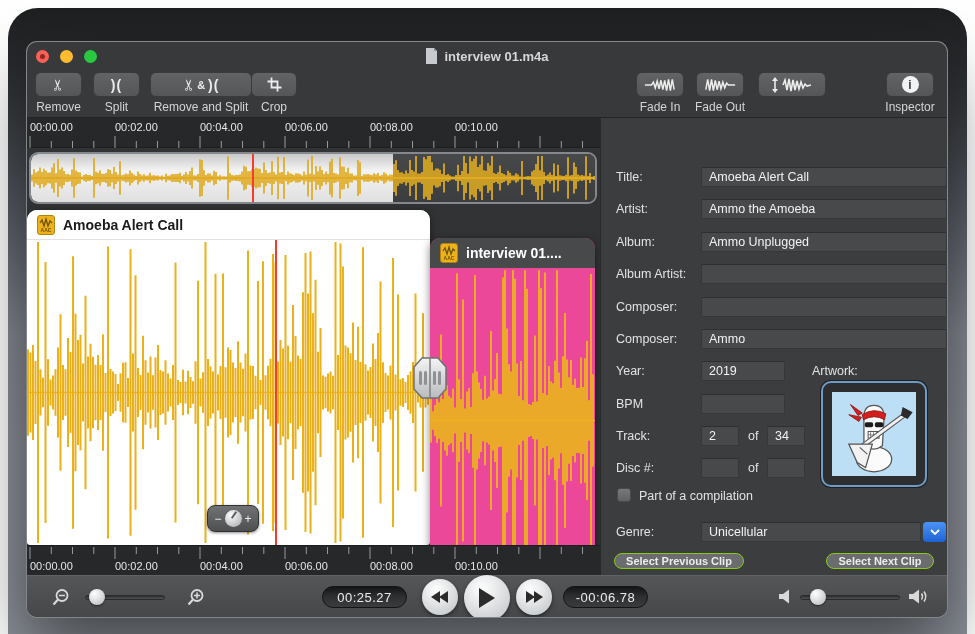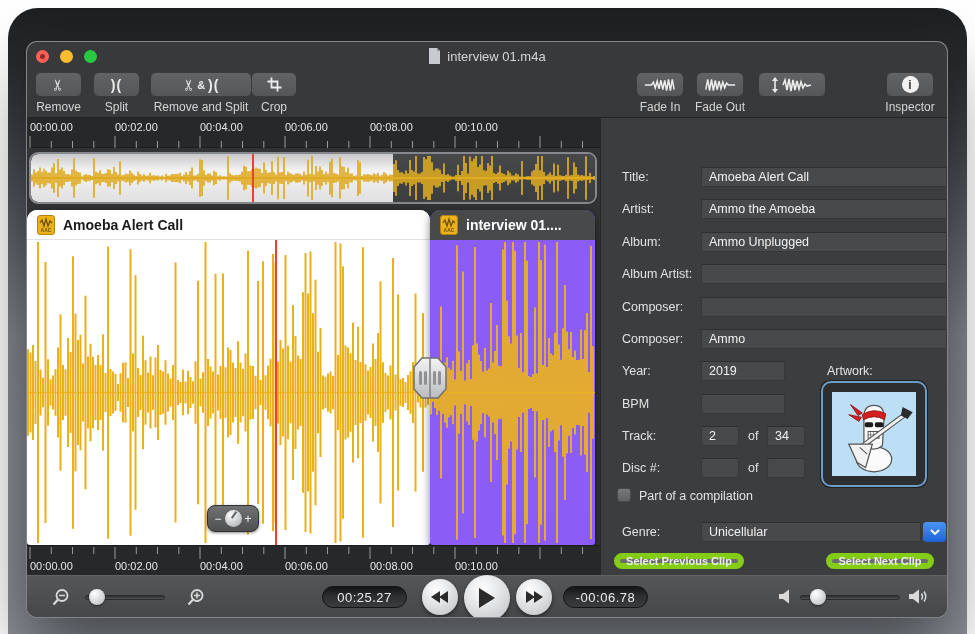--- a/index.html
+++ b/index.html
@@ -11,21 +11,21 @@
     background:linear-gradient(180deg,#1d1f21 0%,#282a2d 9%,#5c6169 34%,#868b93 52%,#8d929a 70%,#8d929a 100%); }
   .window { position:absolute; left:19px; top:34px; width:920px; height:575px;
     border-radius:10px; background:#38393b; overflow:hidden;
     box-shadow:0 0 0 1px #83868a, 0 30px 70px rgba(0,0,0,.55); }
 
   
   .titlebar { position:absolute; left:0; top:0; width:100%; height:28px; }
   .tl { position:absolute; top:8px; width:13px; height:13px; border-radius:50%; }
   .tl .dot { position:absolute; left:4px; top:4px; width:5px; height:5px; border-radius:50%; background:#8a2b20; }
   .titlegrp { position:absolute; left:0; top:0; width:100%; height:28px; display:flex;
-    align-items:center; justify-content:center; gap:6px; color:#d6d6d6; font-size:13px; }
+    align-items:center; justify-content:center; gap:6px; color:#d6d6d6; font-size:13px;font-weight:bold; }
   .toolbar { position:absolute; left:0; top:28px; width:100%; height:48px; border-bottom:1px solid #232425; }
   .tool { position:absolute; top:2px; display:flex; flex-direction:column; align-items:center; }
   .tbtn { height:25px; border-radius:6px; background:linear-gradient(#616365,#545658);
     border:1px solid #3a3b3c; display:flex; align-items:center; justify-content:center;
     color:#ececec; width:100%; }
   .tlabel { margin-top:3px; font-size:12px; color:#d4d4d4; white-space:nowrap; }
   .scis { display:inline-block; transform:rotate(-90deg); font-size:15px; }
   .splitglyph { font-size:14px; font-weight:bold; letter-spacing:1px; }
   .infocircle { width:17px; height:17px; border-radius:50%; background:#f2f2f2; color:#3a3c3e;
     font-weight:bold; font-size:12px; display:flex; align-items:center; justify-content:center; }
@@ -44,22 +44,22 @@
   .ov-light { position:absolute; left:0; top:0; width:362px; height:48px;
     background:linear-gradient(#c9c9c9,#f3f3f3 35%,#e0e0e0); border-radius:7px 0 0 7px; }
   .ov-dark { position:absolute; left:362px; top:0; width:206px; height:48px;
     background:linear-gradient(#46484a,#3b3d3f); border-radius:0 7px 7px 0; }
   .ov-playhead { position:absolute; left:221px; top:0; width:2px; height:48px; }
 
   .clips { position:absolute; left:0; top:92px; width:573px; height:335px; }
   .clip { position:absolute; top:0; height:335px; overflow:hidden; }
   .clip.white { left:0; width:403px; background:#fff; border-radius:10px 10px 3px 3px;
     box-shadow:0 2px 8px rgba(0,0,0,.5); }
-  .clip.dark { left:403px; width:165px; background:#8b5cf6; border-radius:10px 10px 3px 3px;
-    box-shadow:0 2px 8px rgba(0,0,0,.5); }
+  .clip.dark { left:403px; width:165px; background:#ec4899; border-radius:10px 10px 3px 3px;
+    box-shadow:0 2px 8px rgba(0,0,0,.5);margin-top:28px; }
   .cliphdr { position:absolute; left:0; top:0; width:100%; height:30px; display:flex;
     align-items:center; gap:8px; padding-left:10px; font-weight:bold; font-size:14px; }
   .clip.white .cliphdr { color:#1a1a1a; background:#fff; border-bottom:1px solid #e2e2e2; }
   .clip.dark .cliphdr { color:#fff; background:#47494b; }
   .clipbody { position:absolute; left:0; top:30px; width:100%; height:305px; }
   .playhead { position:absolute; width:2px; background:#f63b2f; }
 
   .gainpill { position:absolute; left:180px; top:295px; width:52px; height:27px; border-radius:8px;
     background:linear-gradient(#707274,#4d4f51); border:1px solid #303132;
     box-shadow:0 1px 3px rgba(0,0,0,.45); display:flex; align-items:center; justify-content:center;
@@ -71,34 +71,34 @@
   .split-handle { position:absolute; left:385px; top:146px; width:36px; height:44px; }
 
   
   .sidepanel { position:absolute; left:573px; top:76px; width:347px; height:457px;
     background:#3b3d3f; border-left:1px solid #28292a; }
   .tabs { position:absolute; left:44px; top:14px; height:20px; display:flex;
     border-radius:6px; overflow:hidden; background:#525456; border:1px solid #434445; }
   .tabseg { padding:0 13px; font-size:12px; color:#ececec; display:flex; align-items:center; }
   .tabseg + .tabseg { border-left:1px solid #434445; }
   .tabseg.active { background:#2a7de1; }
-  .flabel { position:absolute; left:21px; font-size:12.5px; color:#e2e2e2; }
+  .flabel { position:absolute; left:15px; font-size:12.5px; color:#e2e2e2; }
   .finput { position:absolute; height:20px; background:#48494b; border:1px solid #363738;
     border-top-color:#2e2f30; border-radius:2px; color:#f2f2f2; font-size:12.5px;
     padding:0 7px; font-family:"Liberation Sans", sans-serif; outline:none; }
   .oflabel { position:absolute; font-size:12.5px; color:#e2e2e2; }
   .checkbox { position:absolute; width:14px; height:14px; border-radius:3px;
     background:linear-gradient(#77797b,#606264); border:1px solid #4a4b4c; }
   .genre-drop { position:absolute; width:23px; height:20px; border-radius:4px;
     background:linear-gradient(#4b94f5,#1e63d6); display:flex; align-items:center; justify-content:center; }
   .artframe { position:absolute; width:106px; height:106px; border-radius:10px;
     background:#2c2e30; border:2px solid #6d9bc4; box-shadow:0 0 0 1px #1e1f20; }
   .artframe svg { position:absolute; left:9px; top:9px; }
   .clipbtn { position:absolute; height:16px; border-radius:8px; background:#6a6c6e;
-    border:6px solid #84cc16; color:#ececec; font-size:11px; font-weight:bold;
+    border:1px solid #84cc16; color:#ececec; font-size:11px; font-weight:bold;
     display:flex; align-items:center; justify-content:center; }
 
   
   .bottombar { position:absolute; left:0; top:533px; width:920px; height:42px;
     background:linear-gradient(#545658,#464749); border-top:1px solid #606264; }
   .slider { position:absolute; height:5px; border-radius:3px;
     background:linear-gradient(#2c2d2e,#515355); border:1px solid #2a2b2c; }
   .knob { position:absolute; width:16px; height:16px; border-radius:50%;
     background:radial-gradient(circle at 35% 30%, #ffffff, #c2c5c8 80%);
     box-shadow:0 1px 2px rgba(0,0,0,.5); }
@@ -384,21 +384,21 @@
     <span class="flabel" style="left:38px;top:371px;">Part of a compilation</span>
 
     <span class="flabel" style="top:407px">Genre:</span>
     <input class="finput" style="left: 100px; top: 404px; width: 220px;" value="Unicellular">
     <span class="genre-drop" style="left:322px;top:404px;">
       <svg width="10" height="6" viewBox="0 0 10 6">
             <polyline points="1,1 5,5 9,1" fill="none" stroke="#fff" stroke-width="1.8"></polyline>
           </svg>
     </span>
 
-    <span class="flabel" style="left:226px;top:246px;">Artwork:</span>
+    <span class="flabel" style="left:211px;top:246px;">Artwork:</span>
     <div class="artframe" style="left:220px;top:263px;">
       <svg width="84" height="84" viewBox="0 0 100 100">
         <rect width="100" height="100" fill="#bcdff5"></rect>
         <ellipse cx="50" cy="80" rx="21" ry="15" fill="#fbfbfb" stroke="#555" stroke-width="1.5"></ellipse>
         <path d="M38 64 V30 q0 -14 12 -14 q12 0 12 14 l-2 34 q-10 8 -22 0 z" fill="#fbfbfb" stroke="#555" stroke-width="1.5"></path>
         <path d="M36 27 q14 -9 28 -1 l-1.5 7 q-12 -7 -25 0 z" fill="#d41f1f" stroke="#8f1212" stroke-width="1"></path>
         <polygon points="36,25 22,15 31,28" fill="#d41f1f" stroke="#8f1212" stroke-width="1"></polygon>
         <polygon points="35,30 20,27 32,35" fill="#d41f1f" stroke="#8f1212" stroke-width="1"></polygon>
         <rect x="39" y="36" width="10" height="6" rx="2" fill="#1c1c1c"></rect>
         <rect x="51" y="36" width="10" height="6" rx="2" fill="#1c1c1c"></rect>

